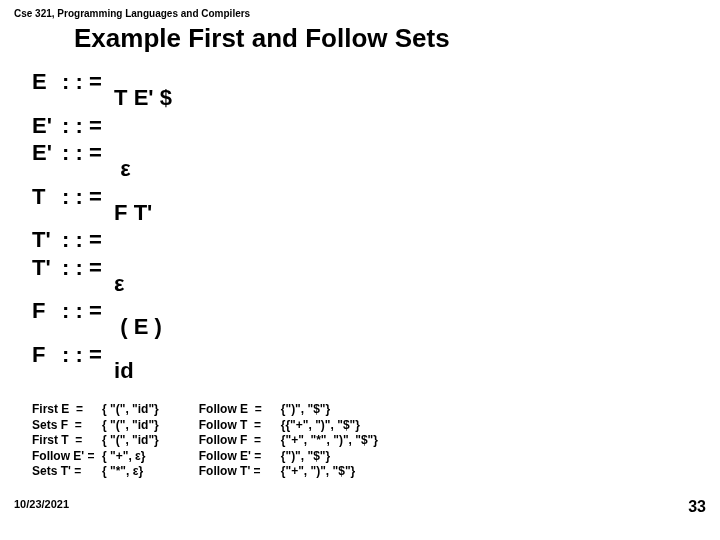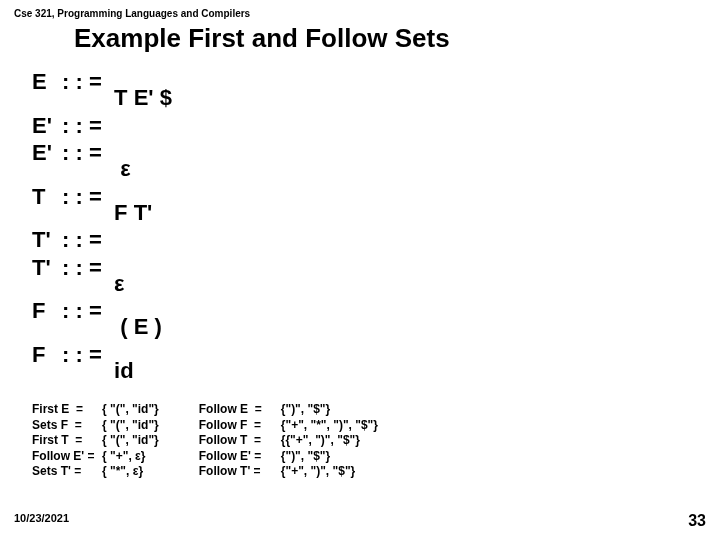--- a/index.html
+++ b/index.html
@@ -71,21 +71,21 @@
     .bullets {
       margin-left: 18px;
     }
     .bullet-item {
       font-size: 22px;
       font-weight: bold;
       line-height: 1.25;
     }
     .footer {
       position: absolute;
-      bottom: 10px;
+      bottom: 24px;
       left: 14px;
       right: 14px;
       display: flex;
       justify-content: space-between;
       font-size: 11px;
       font-weight: bold;
     }
     .footer-page { font-size: 16px; }
   </style>
 </head>
@@ -158,26 +158,26 @@
       <span class="sets-label">Sets T' = </span>
       <span class="sets-value">{ "*", ε}</span>
     </div>
   </div>
   <div class="sets-col follow">
     <div class="sets-row">
       <span class="sets-label">Follow E  = </span>
       <span class="sets-value">{")", "$"}</span>
     </div>
     <div class="sets-row">
+      <span class="sets-label">Follow T  = </span>
+      <span class="sets-value">{{"+", ")", "$"}</span>
+    </div>
+    <div class="sets-row">
       <span class="sets-label">Follow F  = </span>
       <span class="sets-value">{"+", "*", ")", "$"}</span>
-    </div>
-    <div class="sets-row">
-      <span class="sets-label">Follow T  = </span>
-      <span class="sets-value">{{"+", ")", "$"}</span>
     </div>
     <div class="sets-row">
       <span class="sets-label">Follow E' = </span>
       <span class="sets-value">{")", "$"}</span>
     </div>
     <div class="sets-row">
       <span class="sets-label">Follow T' = </span>
       <span class="sets-value">{"+", ")", "$"}</span>
     </div>
   </div>

